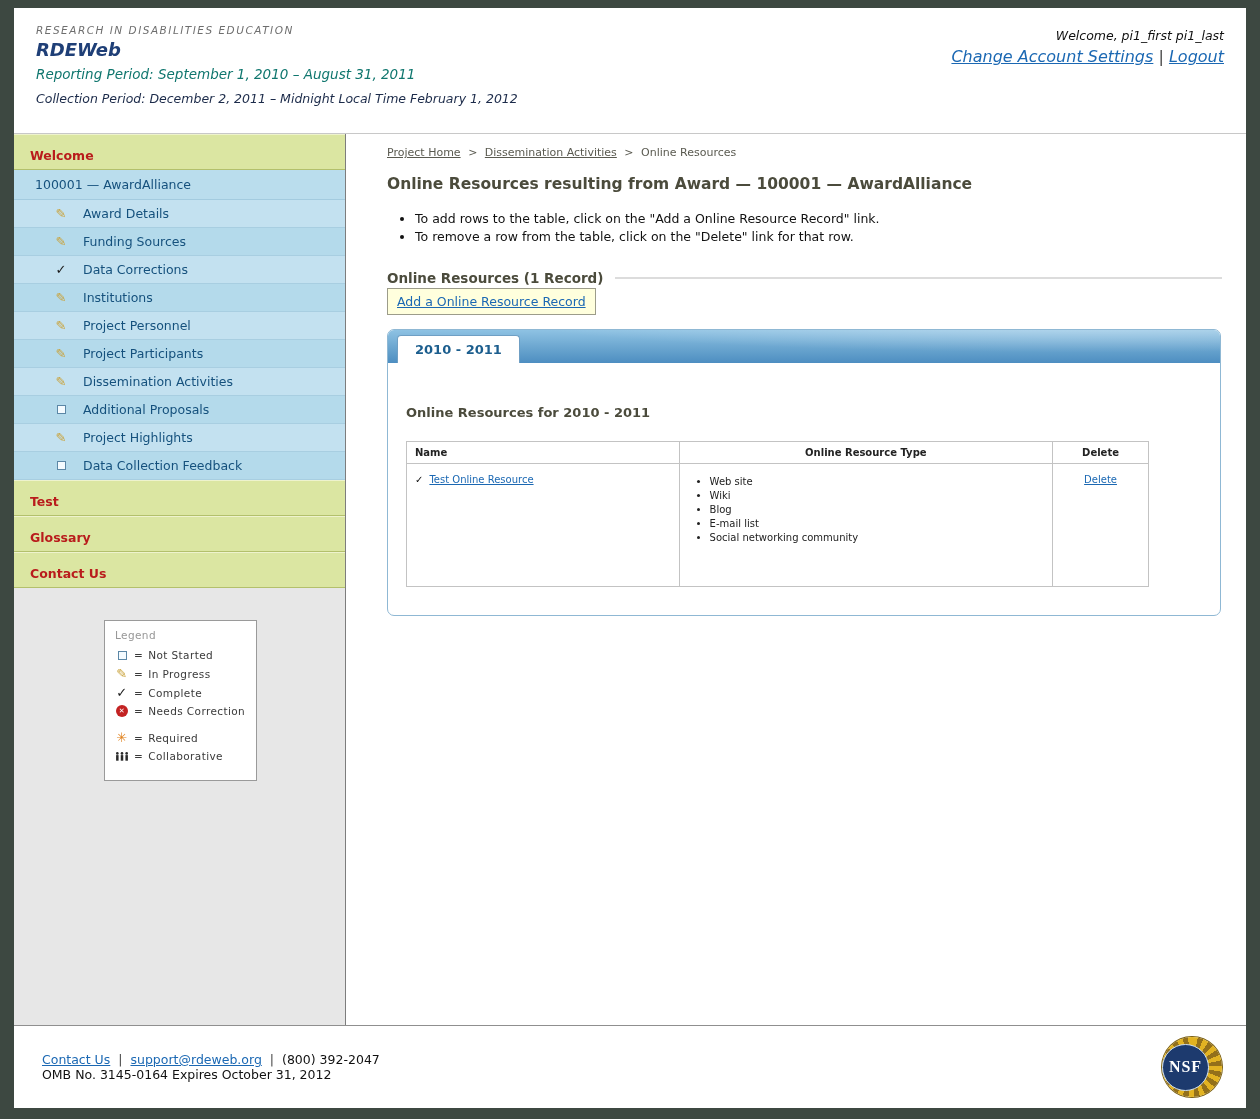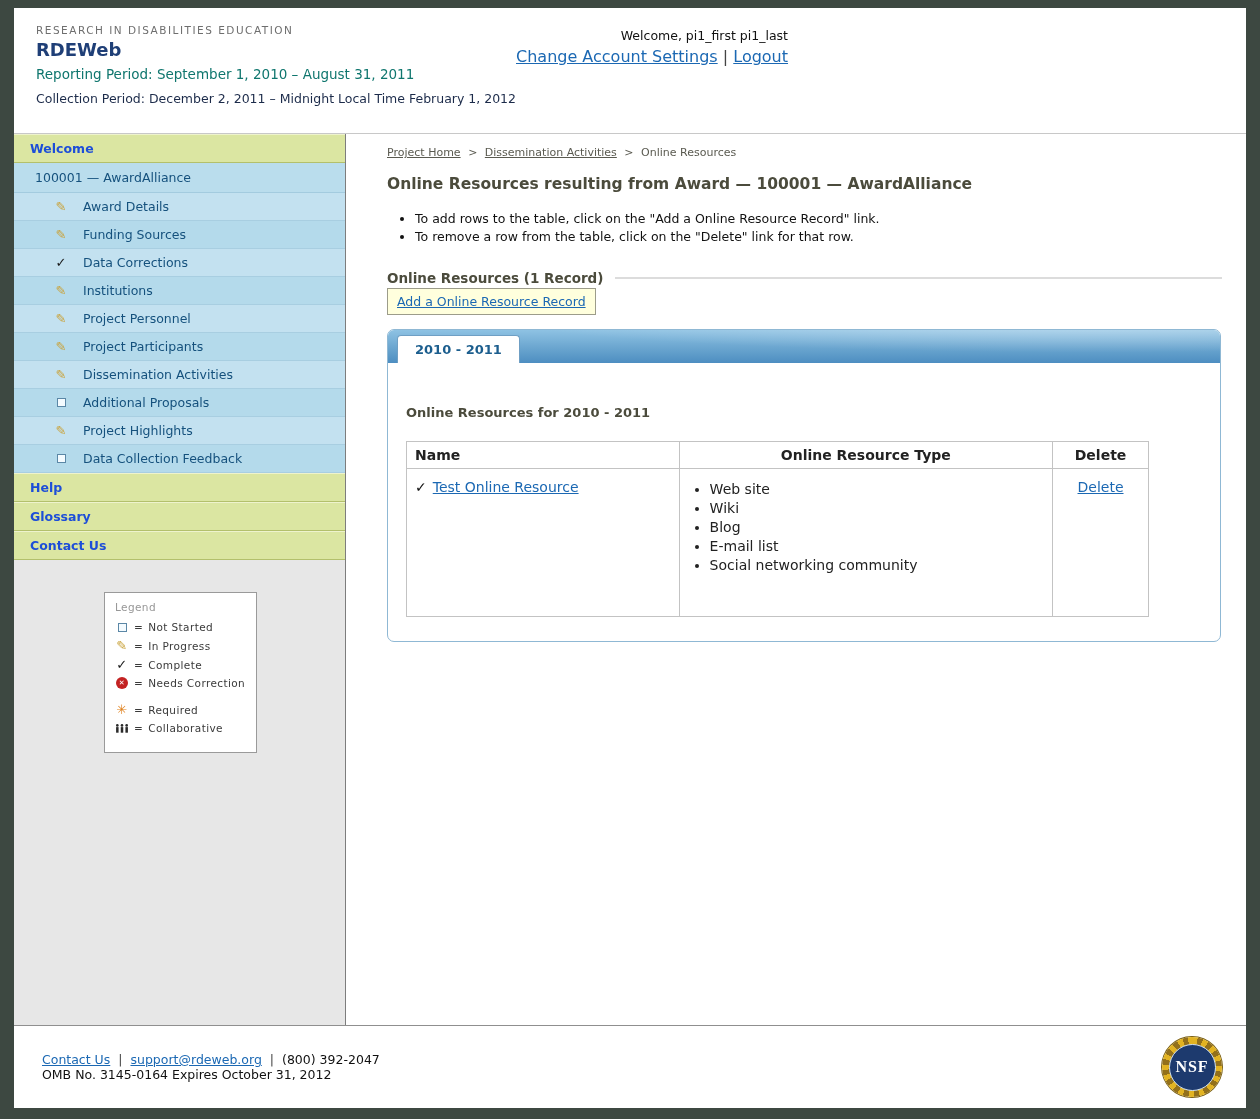--- a/index.html
+++ b/index.html
@@ -13,23 +13,24 @@
   }
   .page {
     width:1232px; height:1100px;
     background:#fff;
     display:flex; flex-direction:column;
   }
 
   
   .app-header {
     height:126px; flex:0 0 126px;
-    display:flex; justify-content:flex-start;
+    display:flex; justify-content:space-between;
     padding:16px 22px 0 22px;
     border-bottom:1px solid #c8c8c8;
+    font-style:italic;
   }
   .org-name { font-size:10.5px; letter-spacing:1.5px; color:#6e6e6e; margin-bottom:3px; }
   .app-name { font-size:18px; font-weight:bold; color:#1f3f77; margin-bottom:6px; }
   .reporting-line { font-size:13.5px; color:#0f766e; margin-bottom:9px; }
   .collection-line { font-size:12.5px; color:#1c2b4a; }
   .header-right { text-align:right; padding-top:4px; }
   .welcome-text { font-size:12.5px; color:#111; margin-bottom:4px; }
   .account-links { font-size:16px; color:#444; }
   a.blue-link { color:#1b68b3; text-decoration:underline; cursor:pointer; }
 
@@ -40,22 +41,22 @@
   .sidebar {
     flex:0 0 332px; width:332px;
     border-right:1px solid #7d7d7d;
     display:flex; flex-direction:column;
     background:#e7e7e7;
   }
   .nav-green {
     background:#dbe6a2;
     border-top:1px solid #eef3cd;
     border-bottom:1px solid #b3c06c;
-    padding:6px 0 6px 16px;
-    font-weight:bold; color:#1d4ed8; font-size:12.5px;
+    padding:13px 0 6px 16px;
+    font-weight:bold; color:#b91c1c; font-size:12.5px;
     cursor:pointer;
   }
   .nav-award {
     background:#badded;
     border-bottom:1px solid #a3cbdf;
     padding:7px 0 7px 21px;
     color:#15517d; font-size:12.5px; cursor:pointer;
   }
   .nav-item {
     border-bottom:1px solid #a8cee1;
@@ -127,21 +128,21 @@
   .tab {
     background:#fff; border:1px solid #6f9fc4; border-bottom:none;
     border-radius:4px 4px 0 0;
     padding:6px 17px 6px 17px;
     font-size:13px; font-weight:bold; color:#1c5e8e;
     cursor:pointer;
   }
   .panel-body { padding:42px 18px 24px 18px; min-height:252px; }
   .panel-title { font-size:13px; font-weight:bold; color:#4b4b3c; margin-bottom:21px; }
 
-  table.res-table { border-collapse:collapse; width:743px; font-size:14px; }
+  table.res-table { border-collapse:collapse; width:743px; font-size:10px; }
   .res-table th, .res-table td { border:1px solid #c3c3c3; }
   .res-table th { font-weight:bold; padding:5px 8px; color:#222; }
   .res-table th.th-name { text-align:left; width:273px; }
   .res-table th.th-type { text-align:center; width:374px; }
   .res-table th.th-del { text-align:center; width:96px; }
   .res-table td { vertical-align:top; padding:10px 8px; }
   .res-table td.td-del { text-align:center; }
   .name-cell { display:flex; gap:6px; align-items:flex-start; }
   .name-check { font-weight:bold; color:#111; }
   .type-list { margin:0 0 0 0; padding:2px 0 30px 22px; }
@@ -154,21 +155,21 @@
     display:flex; justify-content:space-between; align-items:center;
     padding:4px 24px 4px 28px;
   }
   .footer-line1 { font-size:12.5px; color:#111; }
   .footer-line2 { font-size:12.5px; color:#111; }
   .footer-sep { color:#444; margin:0 4px; }
 
   .nsf-logo {
     width:60px; height:60px; border-radius:50%;
     background:repeating-conic-gradient(#e2b322 0deg 11deg, #93701a 11deg 22deg);
-    display:flex; align-items:center; justify-content:center;
+    display:flex; align-items:center; 
     box-shadow:0 0 0 1px #7a5f12;
   }
   .nsf-inner {
     width:47px; height:47px; border-radius:50%;
     background:#1d3a6e; color:#fff;
     border:1px solid #cfe0f2;
     display:flex; align-items:center; justify-content:center;
     font-family:"Liberation Serif","DejaVu Serif",serif;
     font-weight:bold; font-size:16px; letter-spacing:1px;
   }
@@ -265,21 +266,21 @@
           <span>Project Highlights</span>
         </div>
         <div class="nav-item">
           <span class="icon-cell">
               <span class="box-icon"></span>
             </span>
           <span>Data Collection Feedback</span>
         </div>
       </div>
 
-      <div class="nav-green">Help</div>
+      <div class="nav-green">Test</div>
       <div class="nav-green">Glossary</div>
       <div class="nav-green">Contact Us</div>
 
       <div class="sidebar-filler">
         <div class="legend-box">
           <div class="legend-title">Legend</div>
           <div class="legend-row">
             <span class="icon-cell">
                 <span class="box-icon"></span>
               </span>

